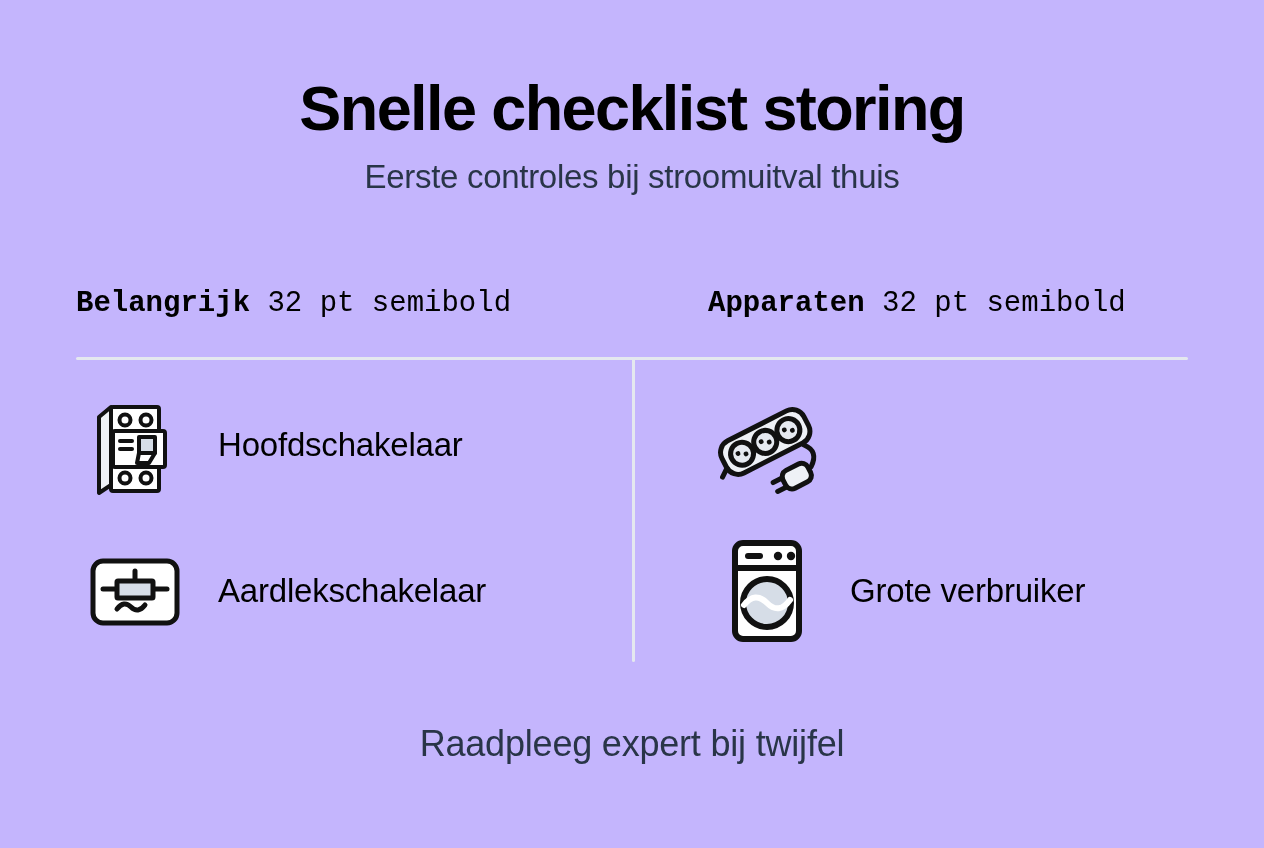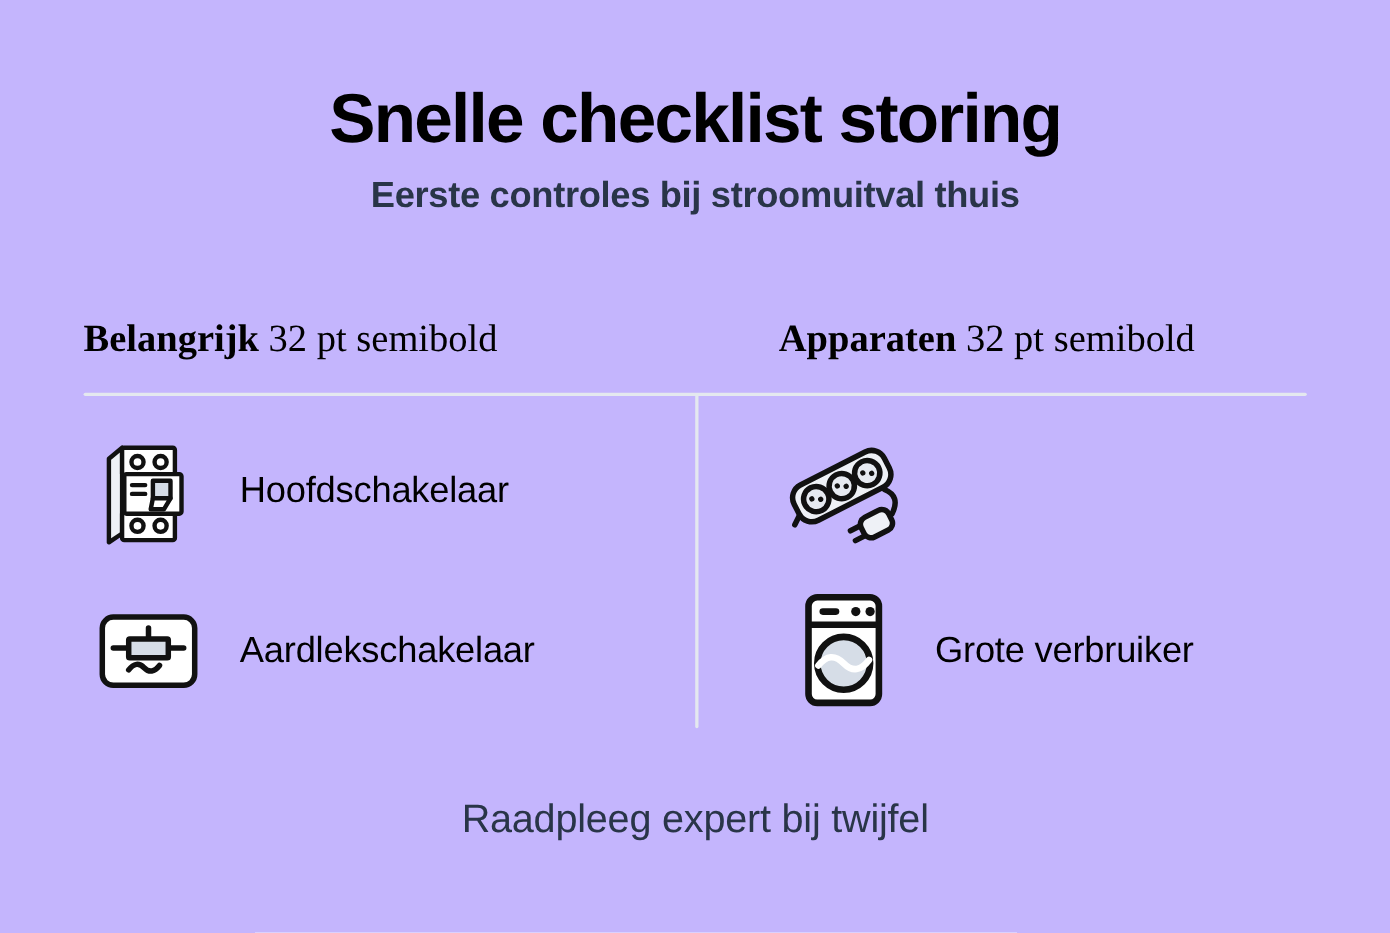--- a/index.html
+++ b/index.html
@@ -36,21 +36,21 @@
     line-height: 1.02;
     font-weight: 700;
     letter-spacing: -1.6px;
     color: #000000;
     font-family: "Liberation Sans", sans-serif;
   }
   .subtitle {
     margin: 18px 0 0 0;
     font-size: 33px;
     line-height: 1.15;
-    font-weight: 700;
+    font-weight: 400;
     letter-spacing: -0.3px;
     color: #293548;
     font-family: "Liberation Sans", sans-serif;
   }
 
   
   .columns {
     position: absolute;
     left: 76px;
     top: 286px;
@@ -60,25 +60,25 @@
   }
   .column {
     width: 556px;
     box-sizing: border-box;
   }
   .column.right {
     padding-left: 76px;
   }
 
   .col-head {
-    font-size: 35px;
+    font-size: 29px;
     line-height: 1.25;
     color: #000000;
     white-space: nowrap;
-    font-family: Liberation Serif, serif;
+    font-family: Liberation Mono, monospace;
   }
   .col-head .strong {
     font-weight: 700;
   }
   .col-head .rest {
     font-weight: 400;
   }
 
   
   .hrule {

